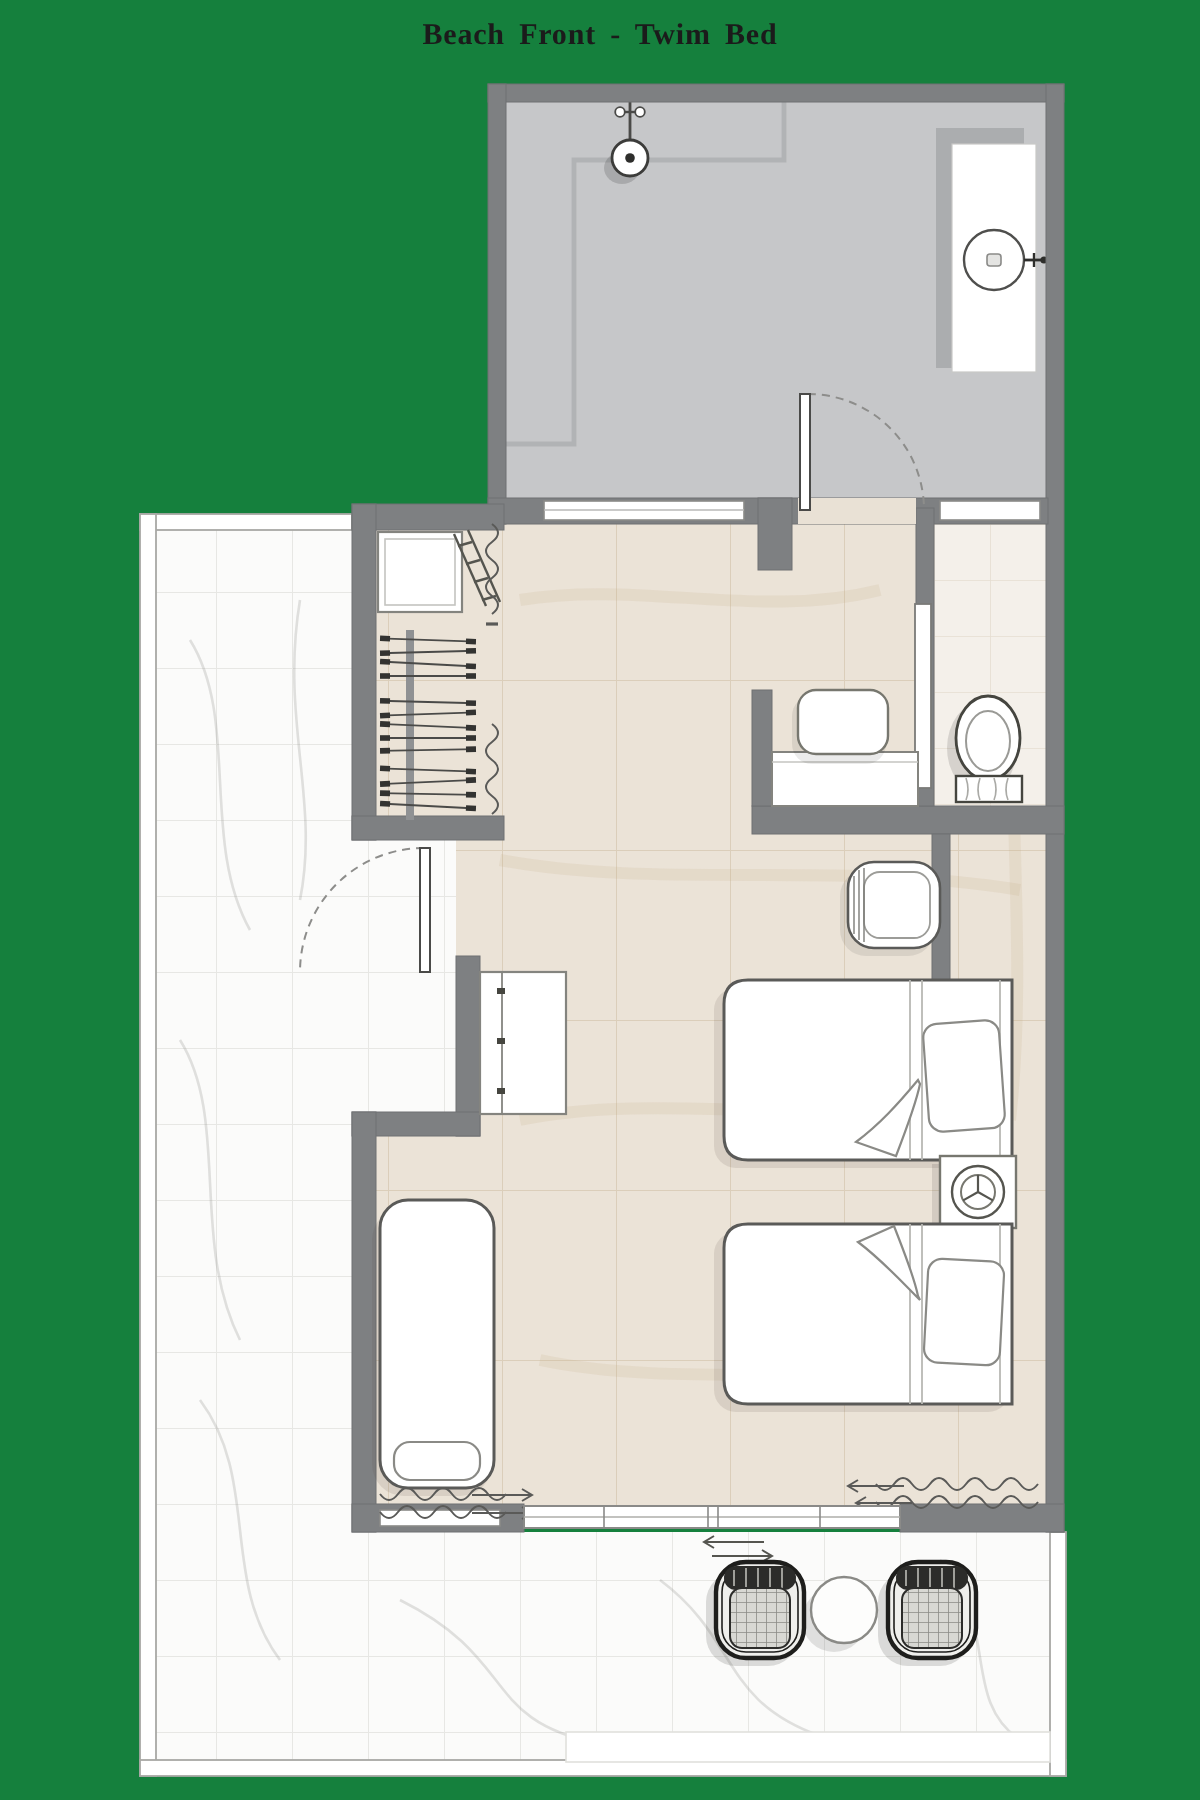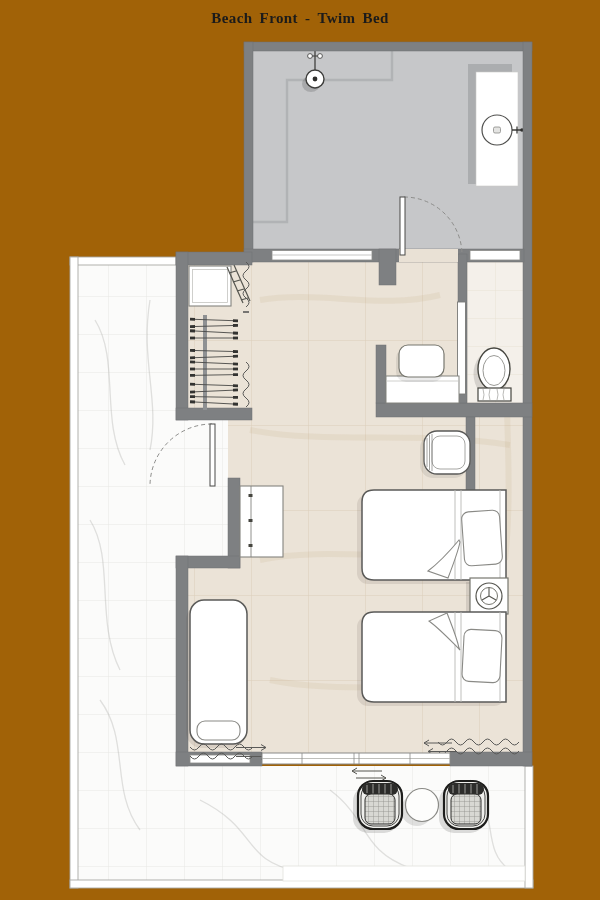--- a/index.html
+++ b/index.html
@@ -1,16 +1,16 @@
 <!DOCTYPE html>
 <html><head>
 <meta charset="utf-8">
 <style>
   html,body{margin:0;padding:0;background:#ffffff;}
-  .page{position:relative;width:600px;height:900px;background:#a16207;overflow:hidden;
+  .page{position:relative;width:600px;height:900px;background:#15803d;overflow:hidden;
         font-family:"Liberation Serif", serif;}
   .plan-title{position:absolute;top:10px;left:0;width:100%;text-align:center;
         font-size:15px;font-weight:600;letter-spacing:.4px;word-spacing:3px;color:#1b1b1b;}
   svg{position:absolute;top:0;left:0;}
 </style>
 </head>
 <body>
 
 <div class="page">
   <div class="plan-title">Beach Front - Twim Bed</div>

